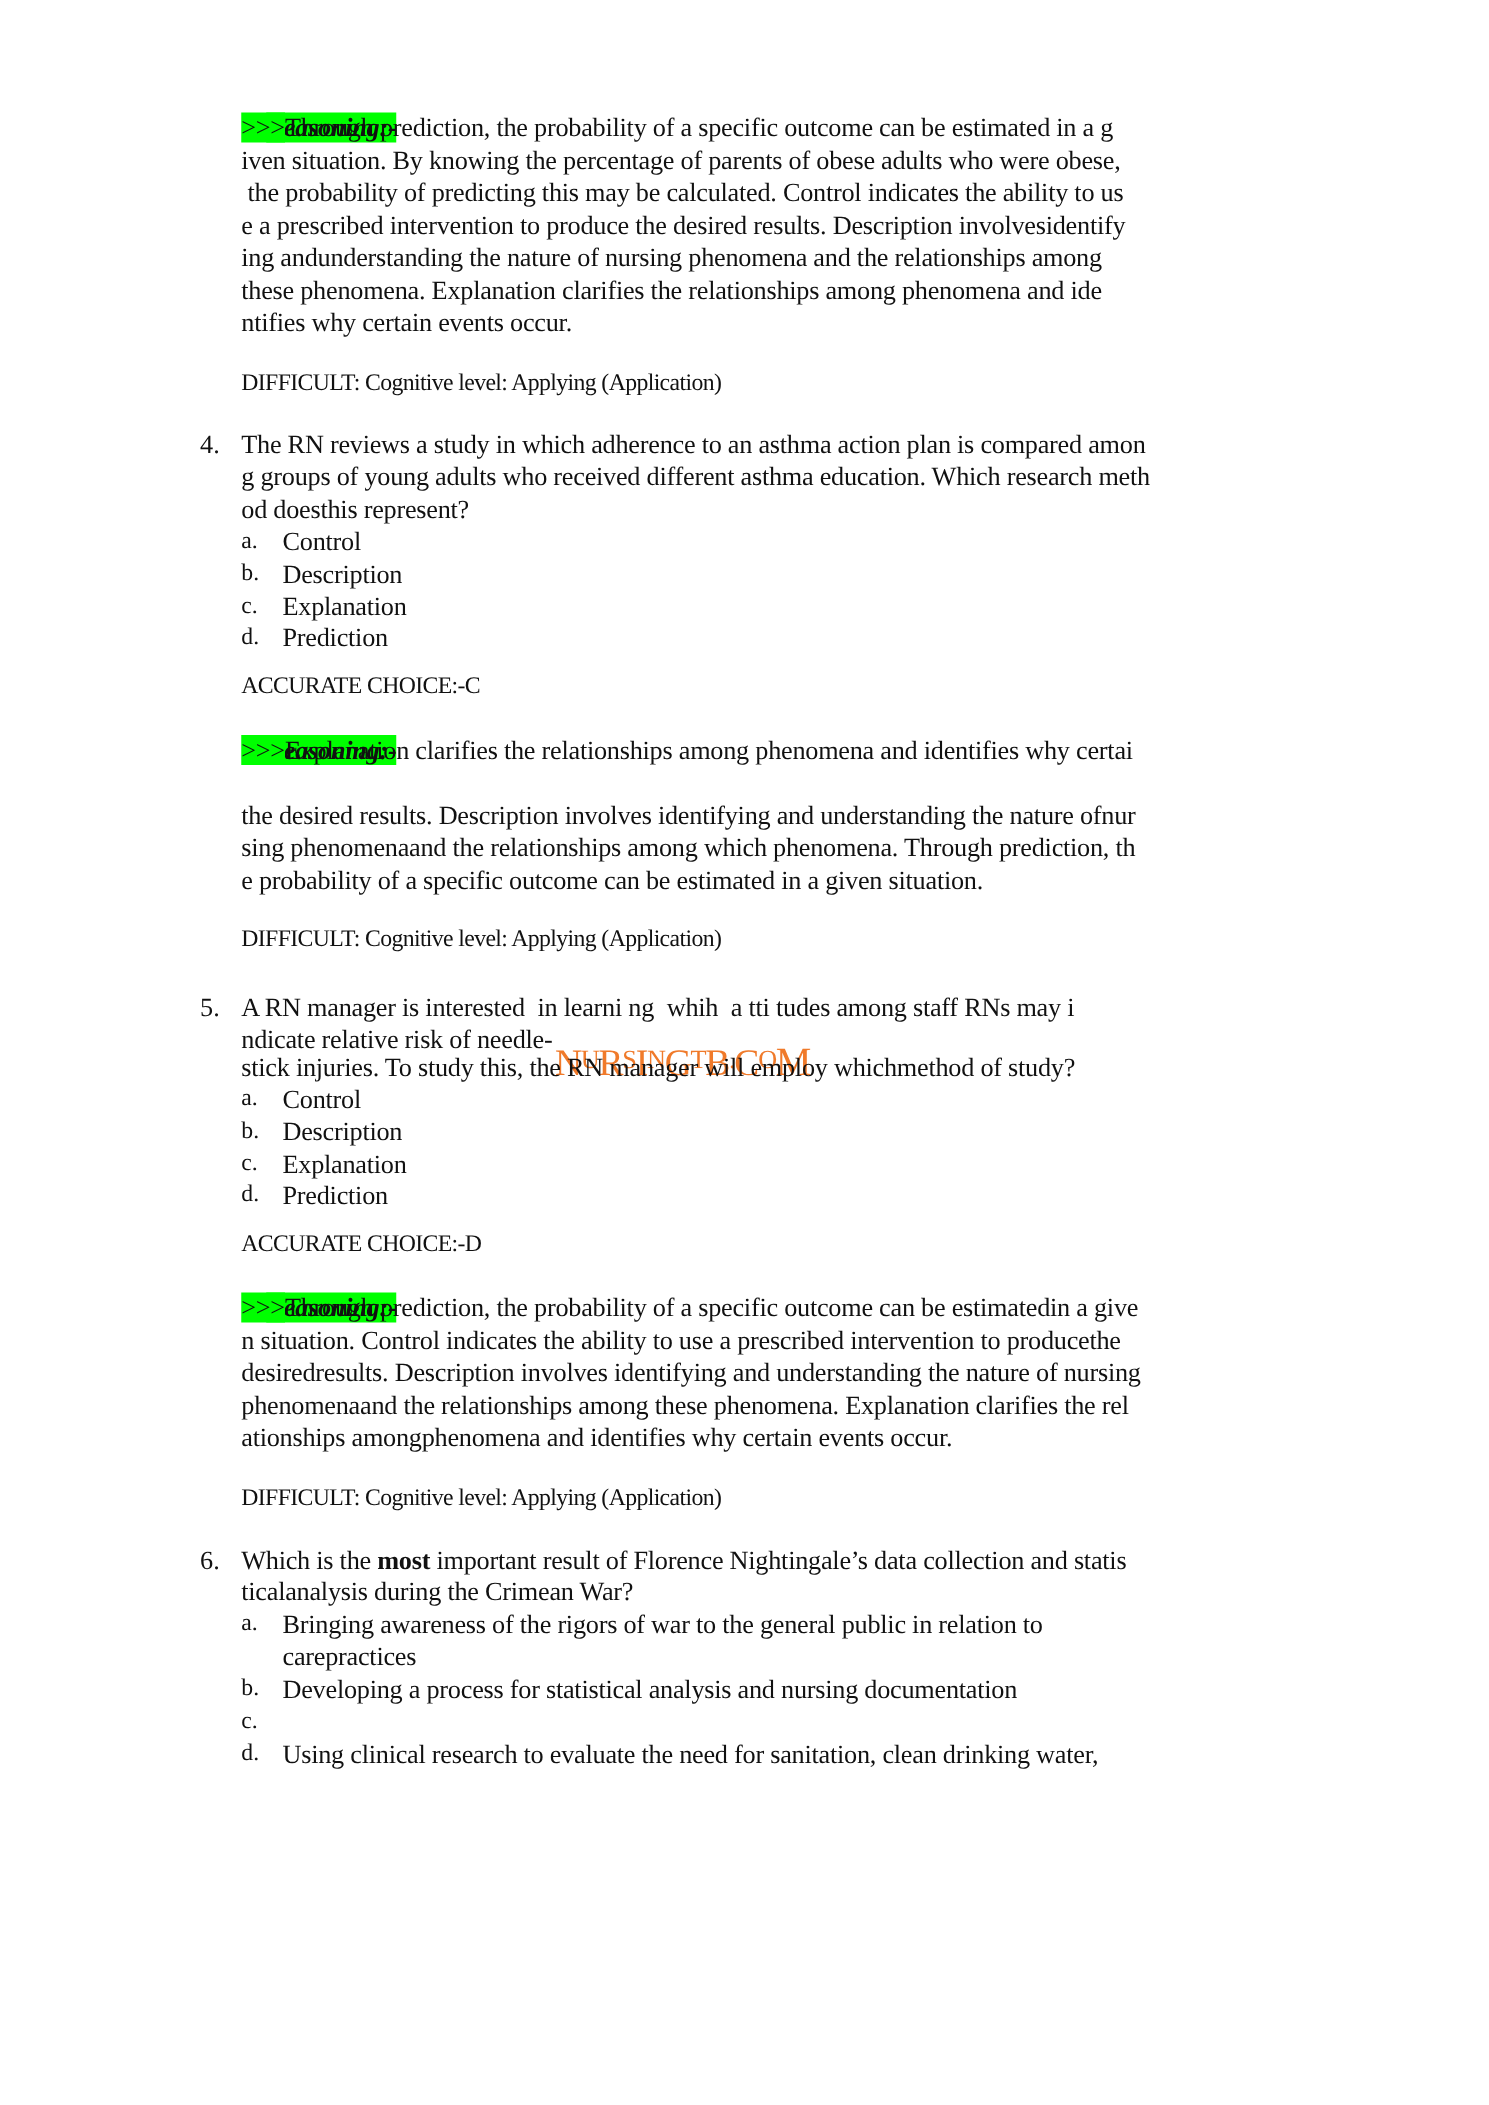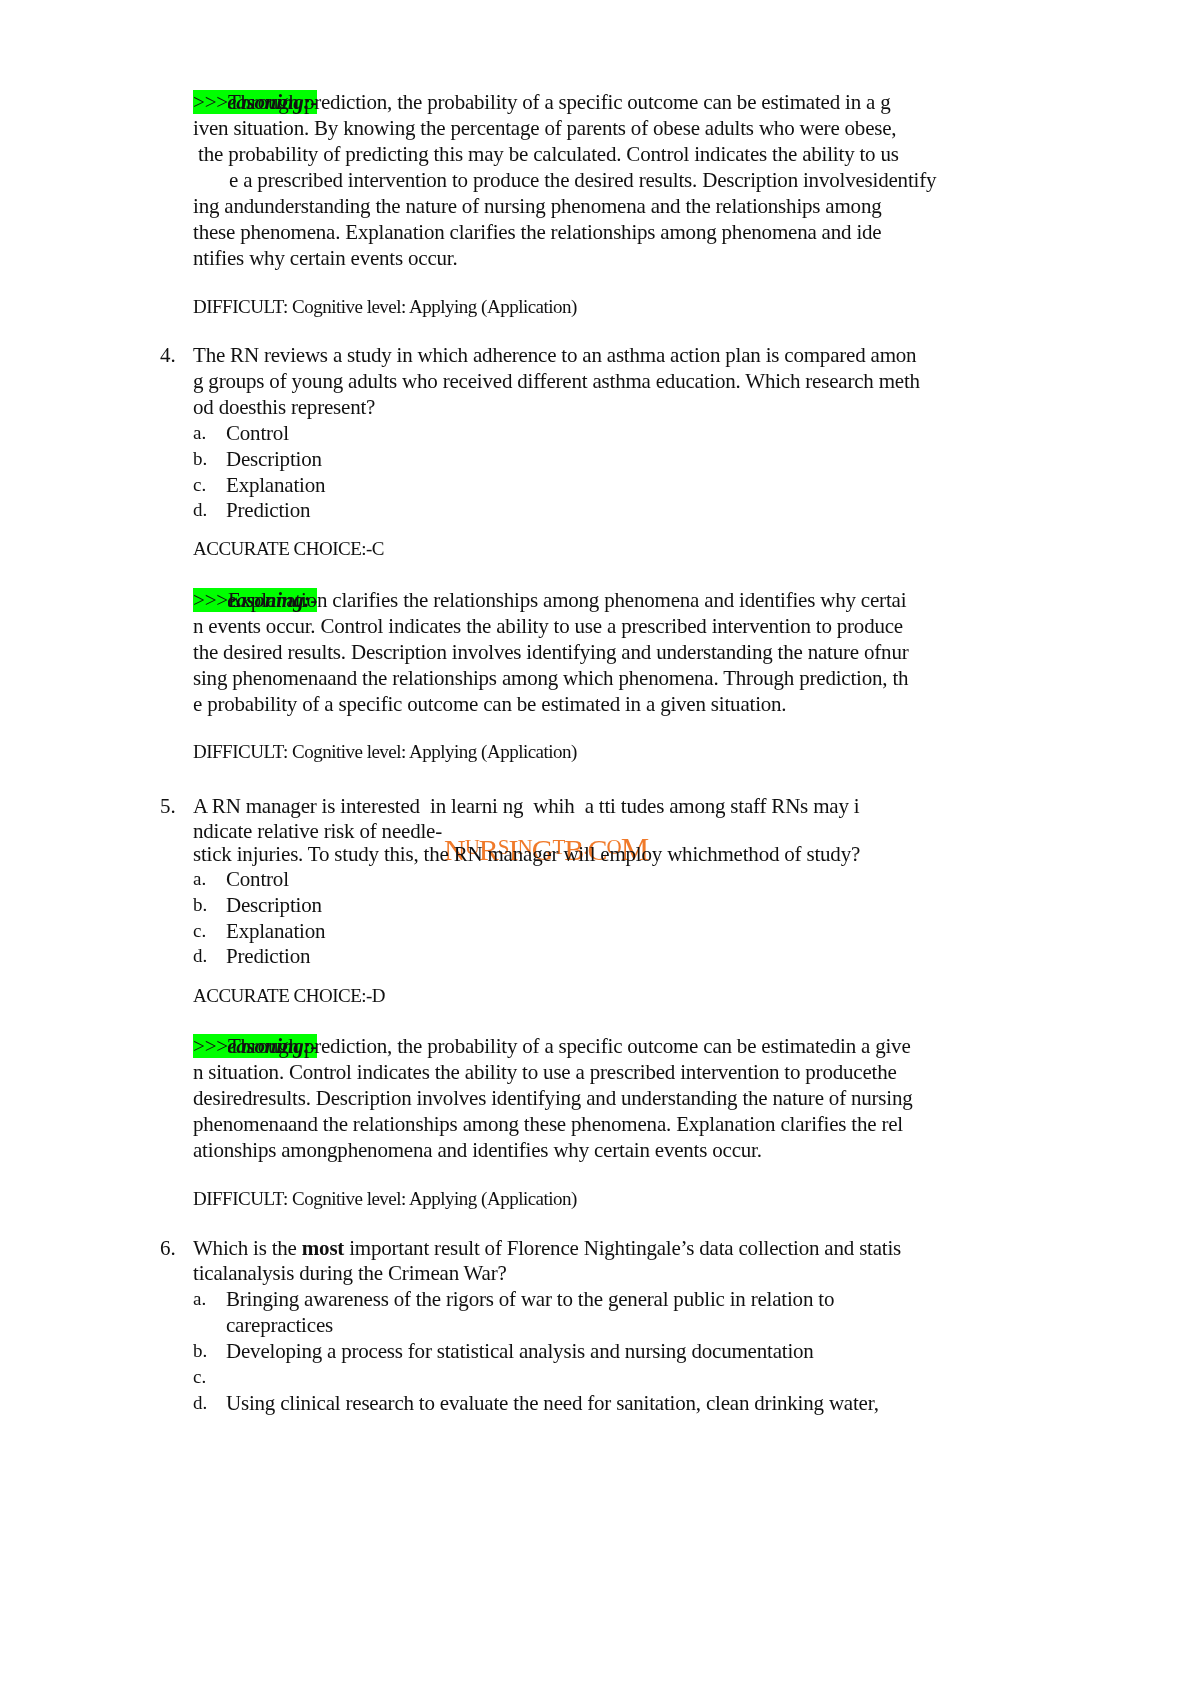--- a/index.html
+++ b/index.html
@@ -76,21 +76,21 @@
 <body>
 
 <div class="page">
 
   <div class="line" style="left:193px; top:63px;">
     <span class="hl reason-label">Reasoning:-</span>
   </div>
   <div class="line" style="left:193px; top:89px;"><span class="hl">&gt;&gt;&gt;</span><span>Through prediction, the probability of a specific outcome can be estimated in a g</span></div>
   <div class="line" style="left:193px; top:115px;font-family:Liberation Serif, serif;">iven situation. By knowing the percentage of parents of obese adults who were obese,</div>
   <div class="line" style="left:193px; top:141px;"> the probability of predicting this may be calculated. Control indicates the ability to us</div>
-  <div class="line" style="left:193px; top:167px;margin-left:36px;">e a prescribed intervention to produce the desired results. Description involvesidentify</div>
+  <div class="line" style="left:193px; top:167px;">e a prescribed intervention to produce the desired results. Description involvesidentify</div>
   <div class="line" style="left:193px; top:193px;">ing andunderstanding the nature of nursing phenomena and the relationships among</div>
   <div class="line" style="left:193px; top:219px;">these phenomena. Explanation clarifies the relationships among phenomena and ide</div>
   <div class="line" style="left:193px; top:245px;">ntifies why certain events occur.</div>
   <div class="line meta" style="left:193px; top:294px;">DIFFICULT: Cognitive level: Applying (Application)</div>
 
   <div class="qnum" style="left:160px; top:342px;">4.</div>
   <div class="line" style="left:193px; top:342px;">The RN reviews a study in which adherence to an asthma action plan is compared amon</div>
   <div class="line" style="left:193px; top:368px;">g groups of young adults who received different asthma education. Which research meth</div>
   <div class="line" style="left:193px; top:394px;">od doesthis represent?</div>
 
@@ -101,21 +101,20 @@
   <div class="optletter" style="left:193px; top:472px;">c.</div>
   <div class="line" style="left:226px; top:472px;">Explanation</div>
   <div class="optletter" style="left:193px; top:497px;">d.</div>
   <div class="line" style="left:226px; top:497px;">Prediction</div>
 
   <div class="line meta" style="left:193px; top:536px;text-align:center;">ACCURATE CHOICE:-C</div>
   <div class="line" style="left:193px; top:561px;">
     <span class="hl reason-label">Reasoning:-</span>
   </div>
   <div class="line" style="left:193px; top:587px;"><span class="hl">&gt;&gt;&gt;</span><span>Explanation clarifies the relationships among phenomena and identifies why certai</span></div>
-  <div class="line" style="left:193px; top:613px;">n events occur. Control indicates the ability to use a prescribed intervention to produce</div>
   <div class="line" style="left:193px; top:639px;">the desired results. Description involves identifying and understanding the nature ofnur</div>
   <div class="line" style="left:193px; top:665px;">sing phenomenaand the relationships among which phenomena. Through prediction, th</div>
   <div class="line" style="left:193px; top:691px;">e probability of a specific outcome can be estimated in a given situation.</div>
   <div class="line meta" style="left:193px; top:739px;">DIFFICULT: Cognitive level: Applying (Application)</div>
 
   <div class="watermark"><span>N</span><span class="sm">U</span><span>R</span><span class="sm">S</span><span>I</span><span class="sm">N</span><span>G</span><span class="sm">T</span><span>B</span><span class="sm">.</span><span>C</span><span class="sm">O</span><span class="lg">M</span></div>
 
   <div class="qnum" style="left:160px; top:793px;">5.</div>
   <div class="line" style="left:193px; top:793px;">A RN manager is interested  in learni ng  whih  a tti tudes among staff RNs may i</div>
   <div class="line" style="left:193px; top:818px;">ndicate relative risk of needle-</div>

